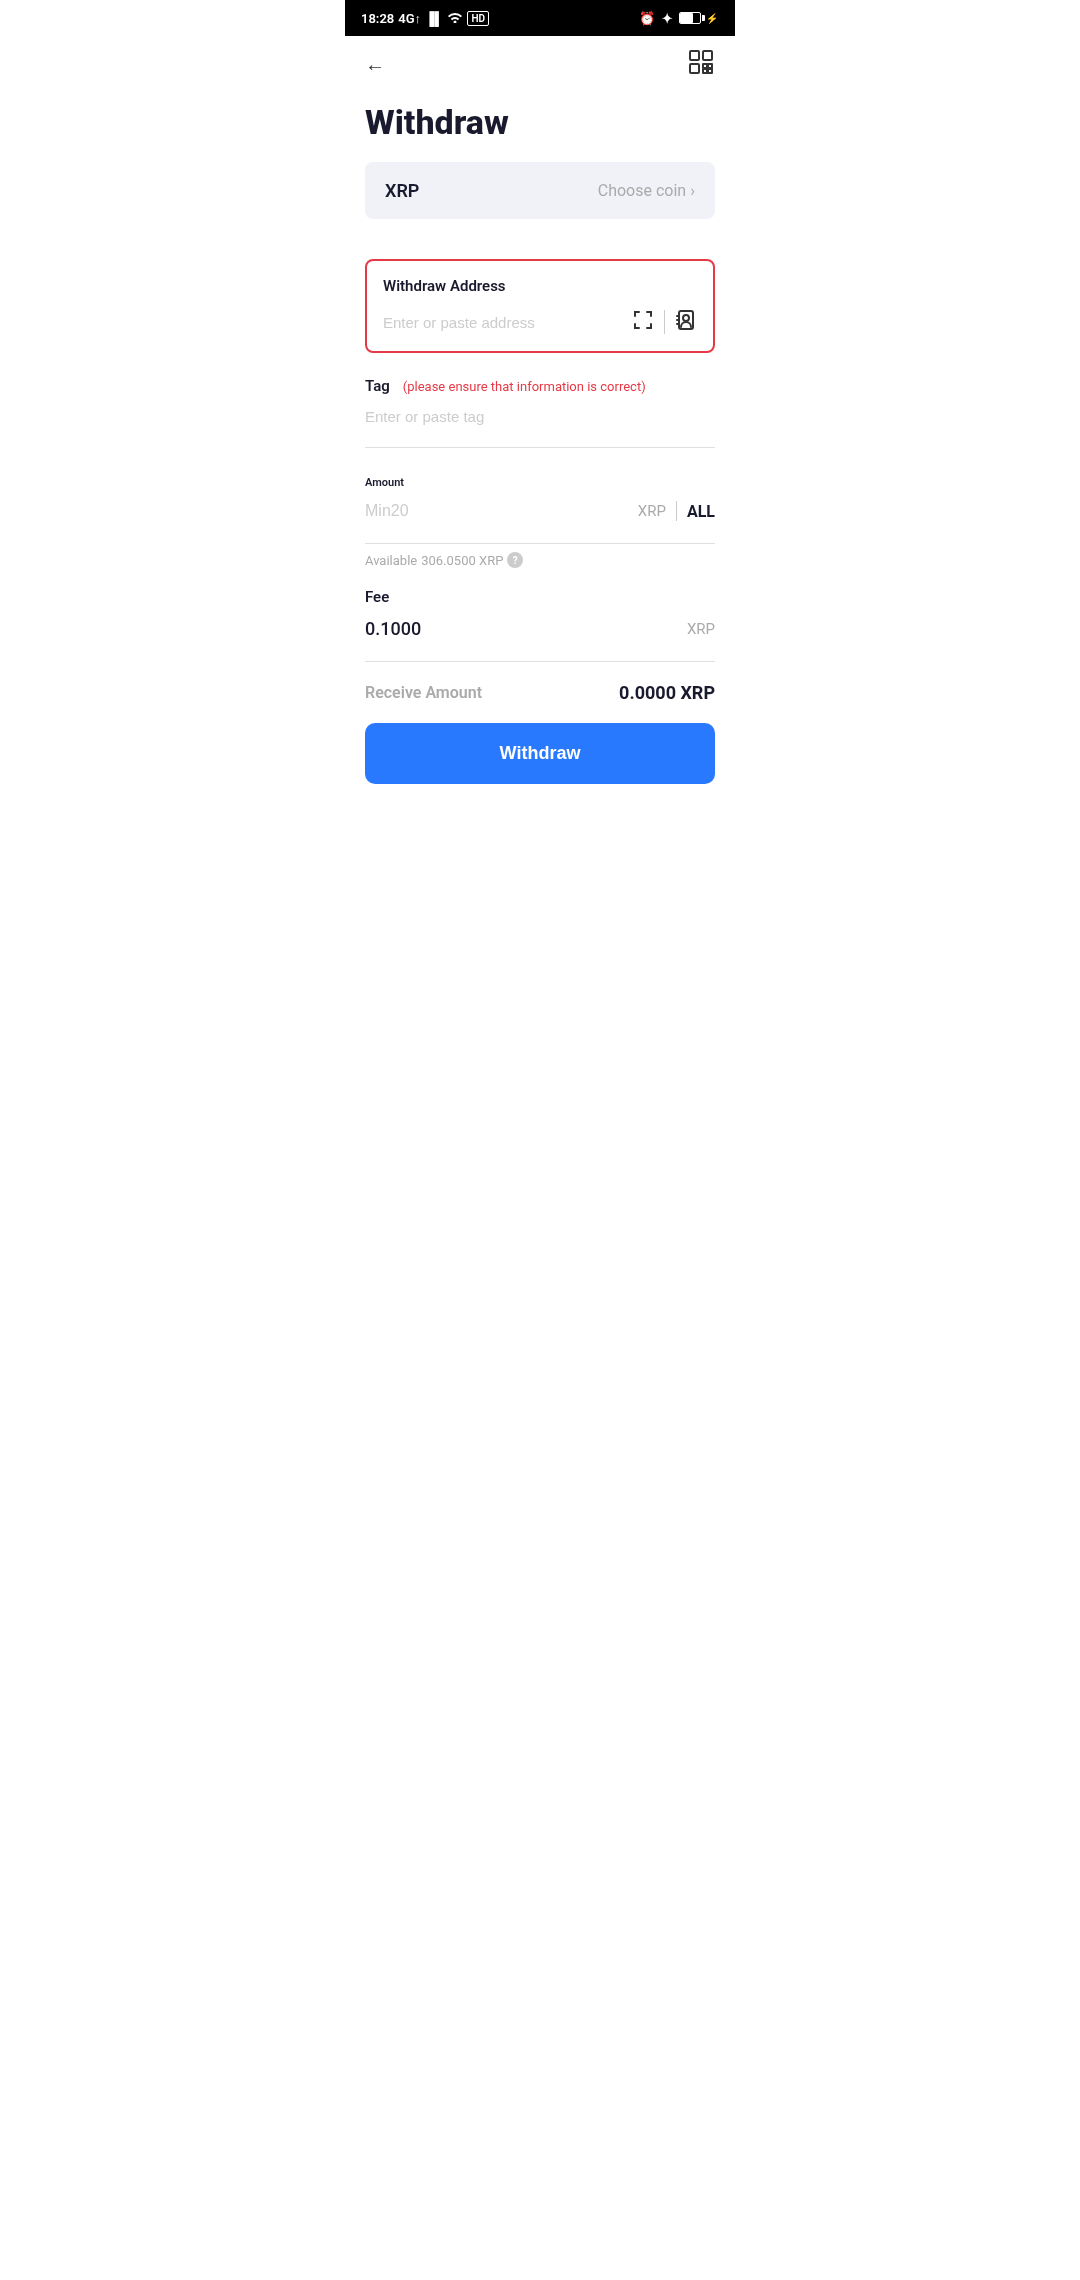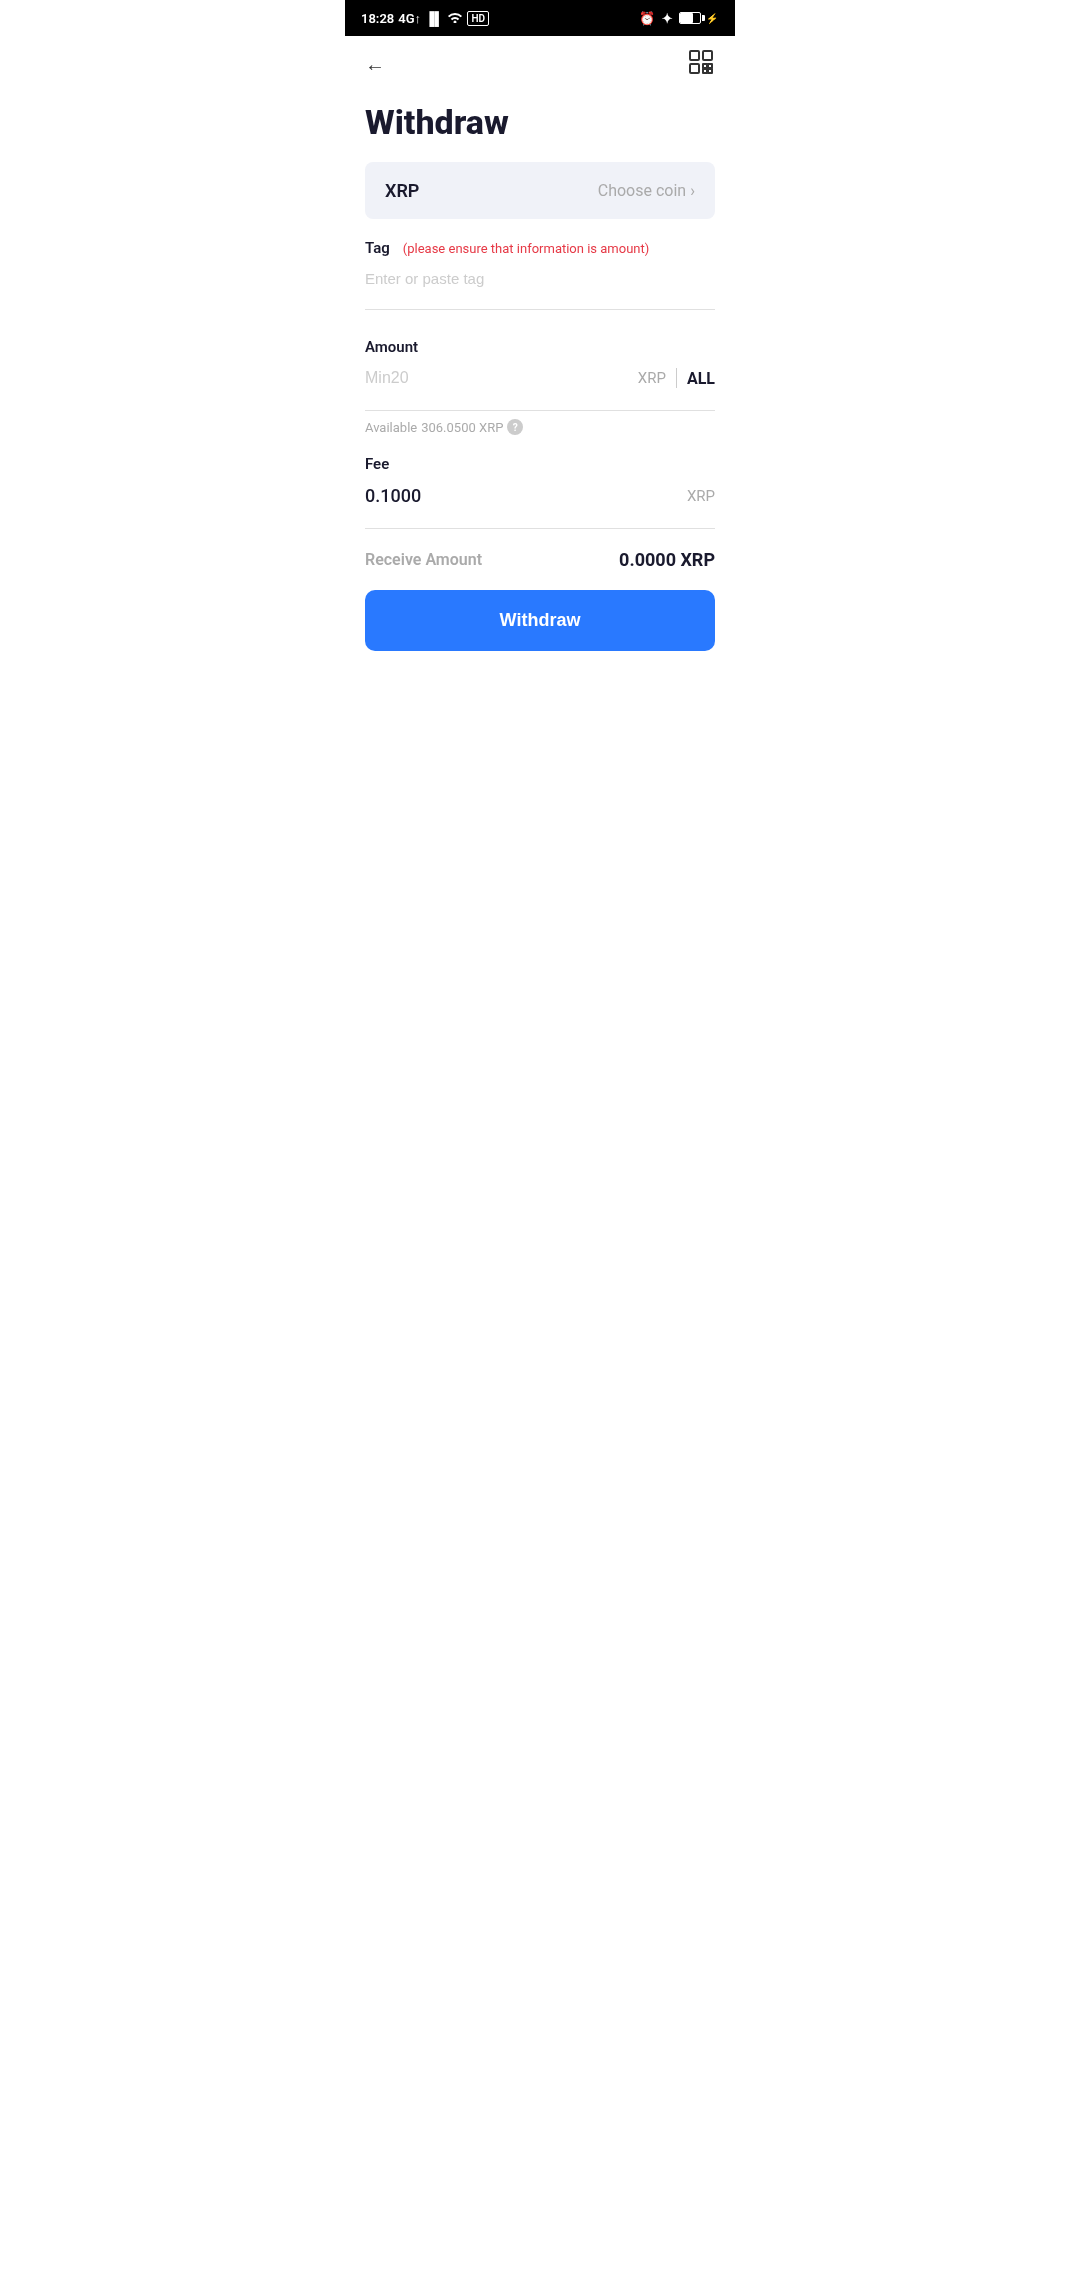--- a/index.html
+++ b/index.html
@@ -177,21 +177,21 @@
       background: transparent;
       padding-bottom: 10px;
     }
     .tag-input::placeholder { color: #cccccc; }
 
     
     .amount-section {
       margin-bottom: 20px;
     }
     .amount-label {
-      font-size: 15px;
+      font-size: 11px;
       font-weight: 600;
       color: #1a1a2e;
       margin-bottom: 12px;
     }
     .amount-input-row {
       display: flex;
       align-items: center;
       gap: 10px;
       padding-bottom: 10px;
     }
@@ -365,25 +365,45 @@
   <span class="coin-name">XRP</span>
   <div class="choose-coin">
     <span>Choose coin</span>
     <span class="choose-coin-chevron">›</span>
   </div>
 </div>
 
 
 <div class="content">
 
+  <div class="address-section" style="margin-top: 20px;">
+    <div class="section-label">Withdraw Address</div>
+    <div class="address-input-row">
+      <input class="address-input" type="text" placeholder="Enter or paste address" style="">
+      <span>
+        <svg width="22" height="22" viewBox="0 0 22 22" fill="none" stroke="#333" stroke-width="2" stroke-linecap="round">
+          <path d="M3 7V3h4M15 3h4v4M3 15v4h4M19 15v4h-4"></path>
+        </svg>
+      </span>
+      <div class="divider-line"></div>
+      <span>
+        <svg width="22" height="22" viewBox="0 0 22 22" fill="none" stroke="#333" stroke-width="2" stroke-linecap="round" stroke-linejoin="round">
+          <rect x="4" y="2" width="14" height="18" rx="2"></rect>
+          <circle cx="11" cy="9" r="3"></circle>
+          <path d="M6 18c0-2.8 2.24-5 5-5s5 2.2 5 5"></path>
+          <path d="M2 7h2M2 11h2M2 15h2"></path>
+        </svg>
+      </span>
+    </div>
+  </div>
 
   <div class="tag-section">
     <div class="tag-label-row">
       <span class="tag-label">Tag</span>
-      <span class="tag-warning">(please ensure that information is amount)</span>
+      <span class="tag-warning">(please ensure that information is correct)</span>
     </div>
     <input class="tag-input" type="text" placeholder="Enter or paste tag" style="">
     <div class="field-underline"></div>
   </div>
 
   <div class="amount-section">
     <div class="amount-label">Amount</div>
     <div class="amount-input-row">
       <input class="amount-input" type="text" placeholder="Min20" style="">
       <span class="amount-currency">XRP</span>

